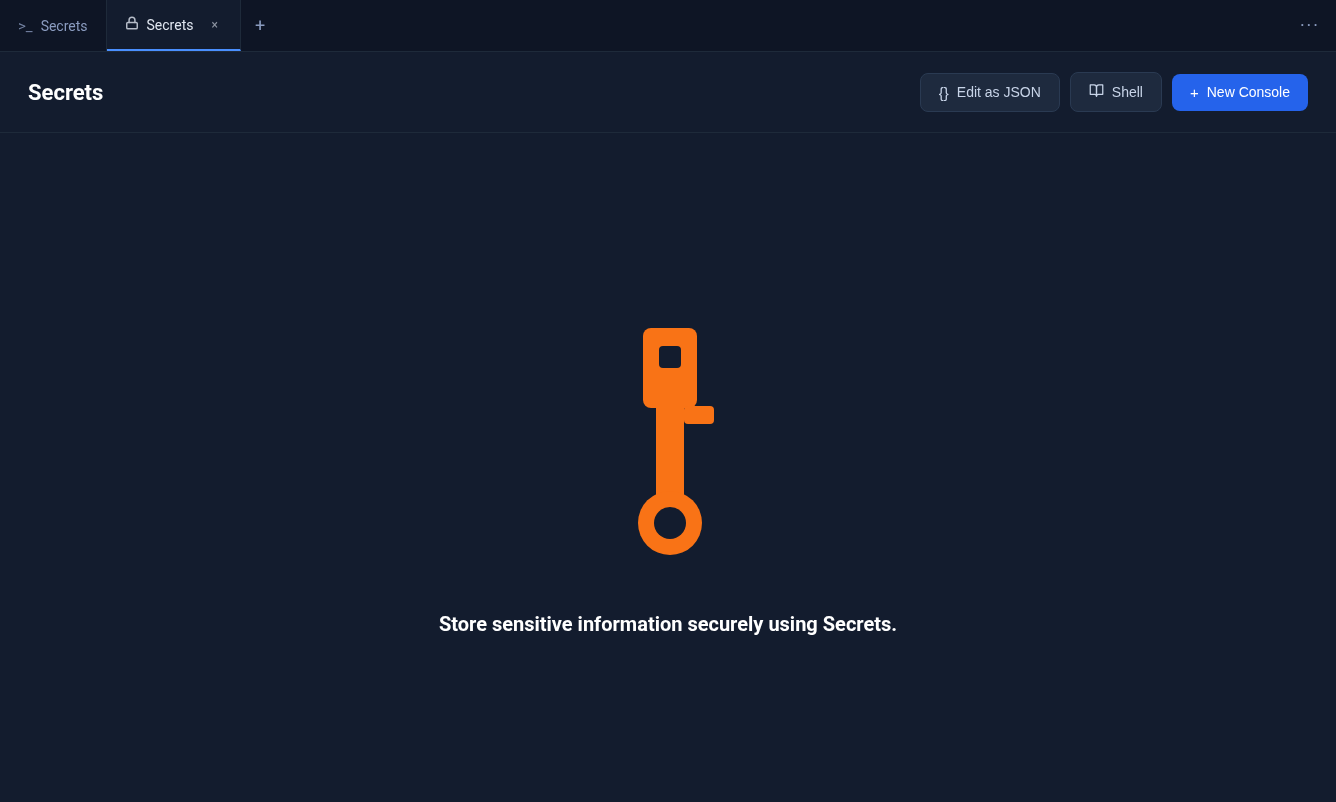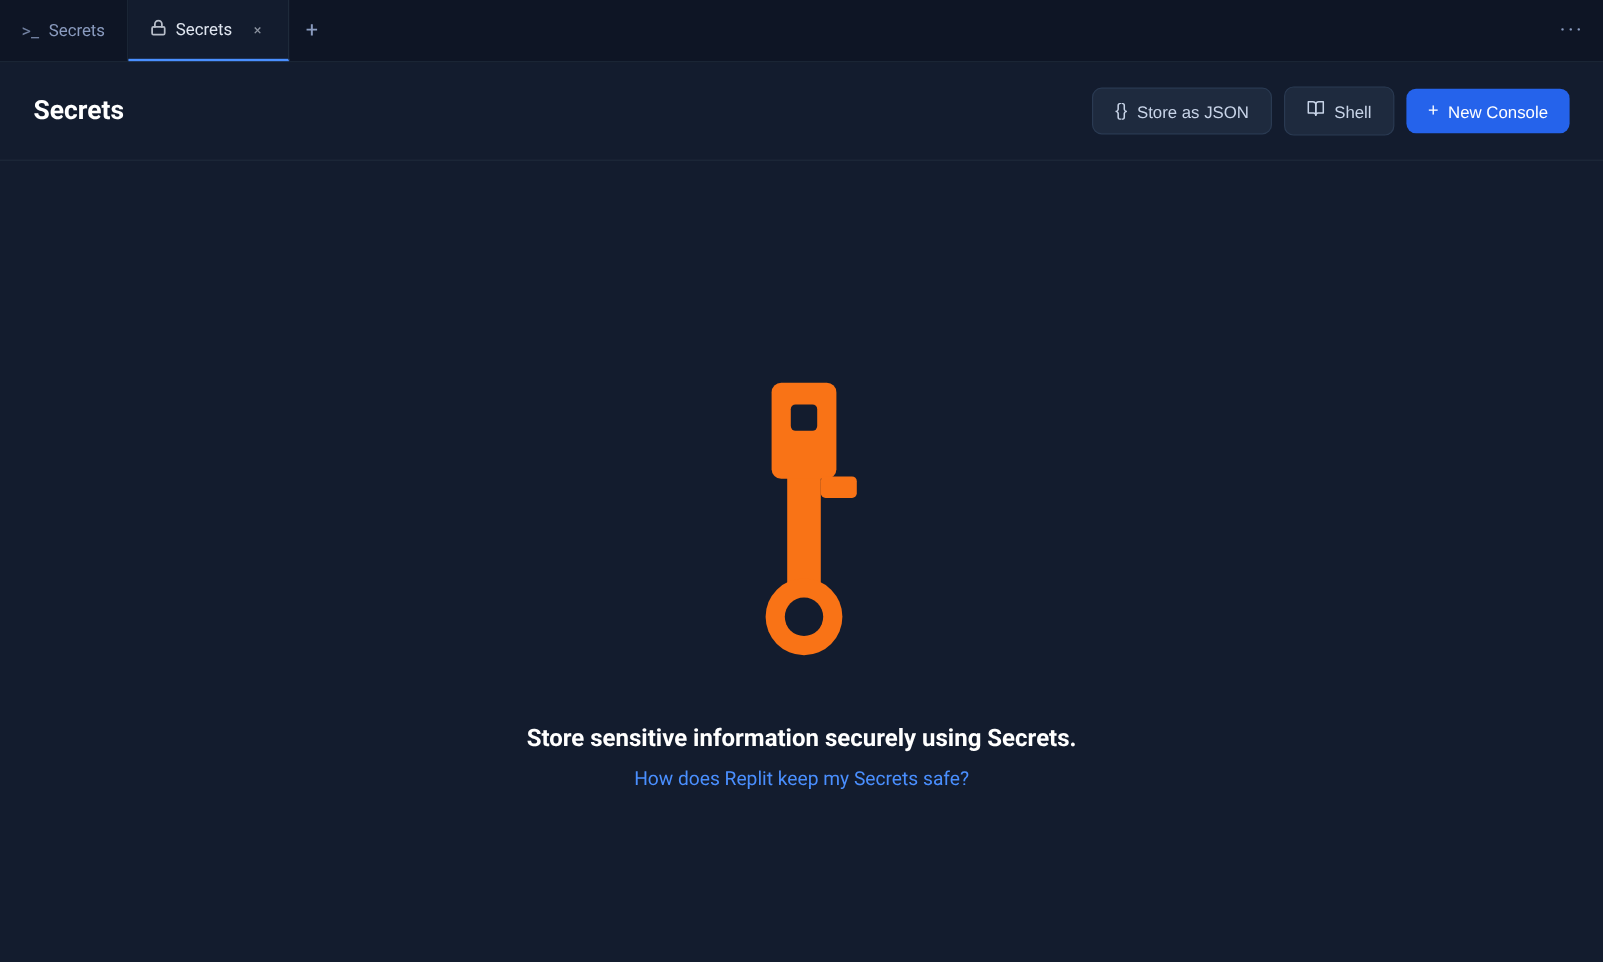--- a/index.html
+++ b/index.html
@@ -212,21 +212,21 @@
 
 <div class="main-content">
 
   <div class="page-header">
     <h1 class="page-title">Secrets</h1>
 
     <div class="header-actions">
 
       <button class="btn btn-secondary">
         <span class="btn-icon">{}</span>
-        <span>Store as JSON</span>
+        <span>Edit as JSON</span>
       </button>
 
       <button class="btn btn-secondary">
         <span class="btn-icon">
           <svg width="15" height="15" viewBox="0 0 24 24" fill="none" stroke="currentColor" stroke-width="2" stroke-linecap="round" stroke-linejoin="round">
             <path d="M2 3h6a4 4 0 0 1 4 4v14a3 3 0 0 0-3-3H2z"></path>
             <path d="M22 3h-6a4 4 0 0 0-4 4v14a3 3 0 0 1 3-3h7z"></path>
           </svg>
         </span>
         <span>Shell</span>
@@ -253,18 +253,17 @@
 
         <rect x="96" y="108" width="30" height="18" rx="4" fill="#f97316"></rect>
 
         <circle cx="82" cy="225" r="32" fill="#f97316"></circle>
         <circle cx="82" cy="225" r="16" fill="#131c2e"></circle>
       </svg>
     </div>
 
     <div class="empty-state-text">
       <p class="empty-state-heading">Store sensitive information securely using Secrets.</p>
-      <a class="empty-state-link" href="#">How does Replit keep my Secrets safe?</a>
     </div>
 
   </div>
 
 </div>
 
 </body></html>

